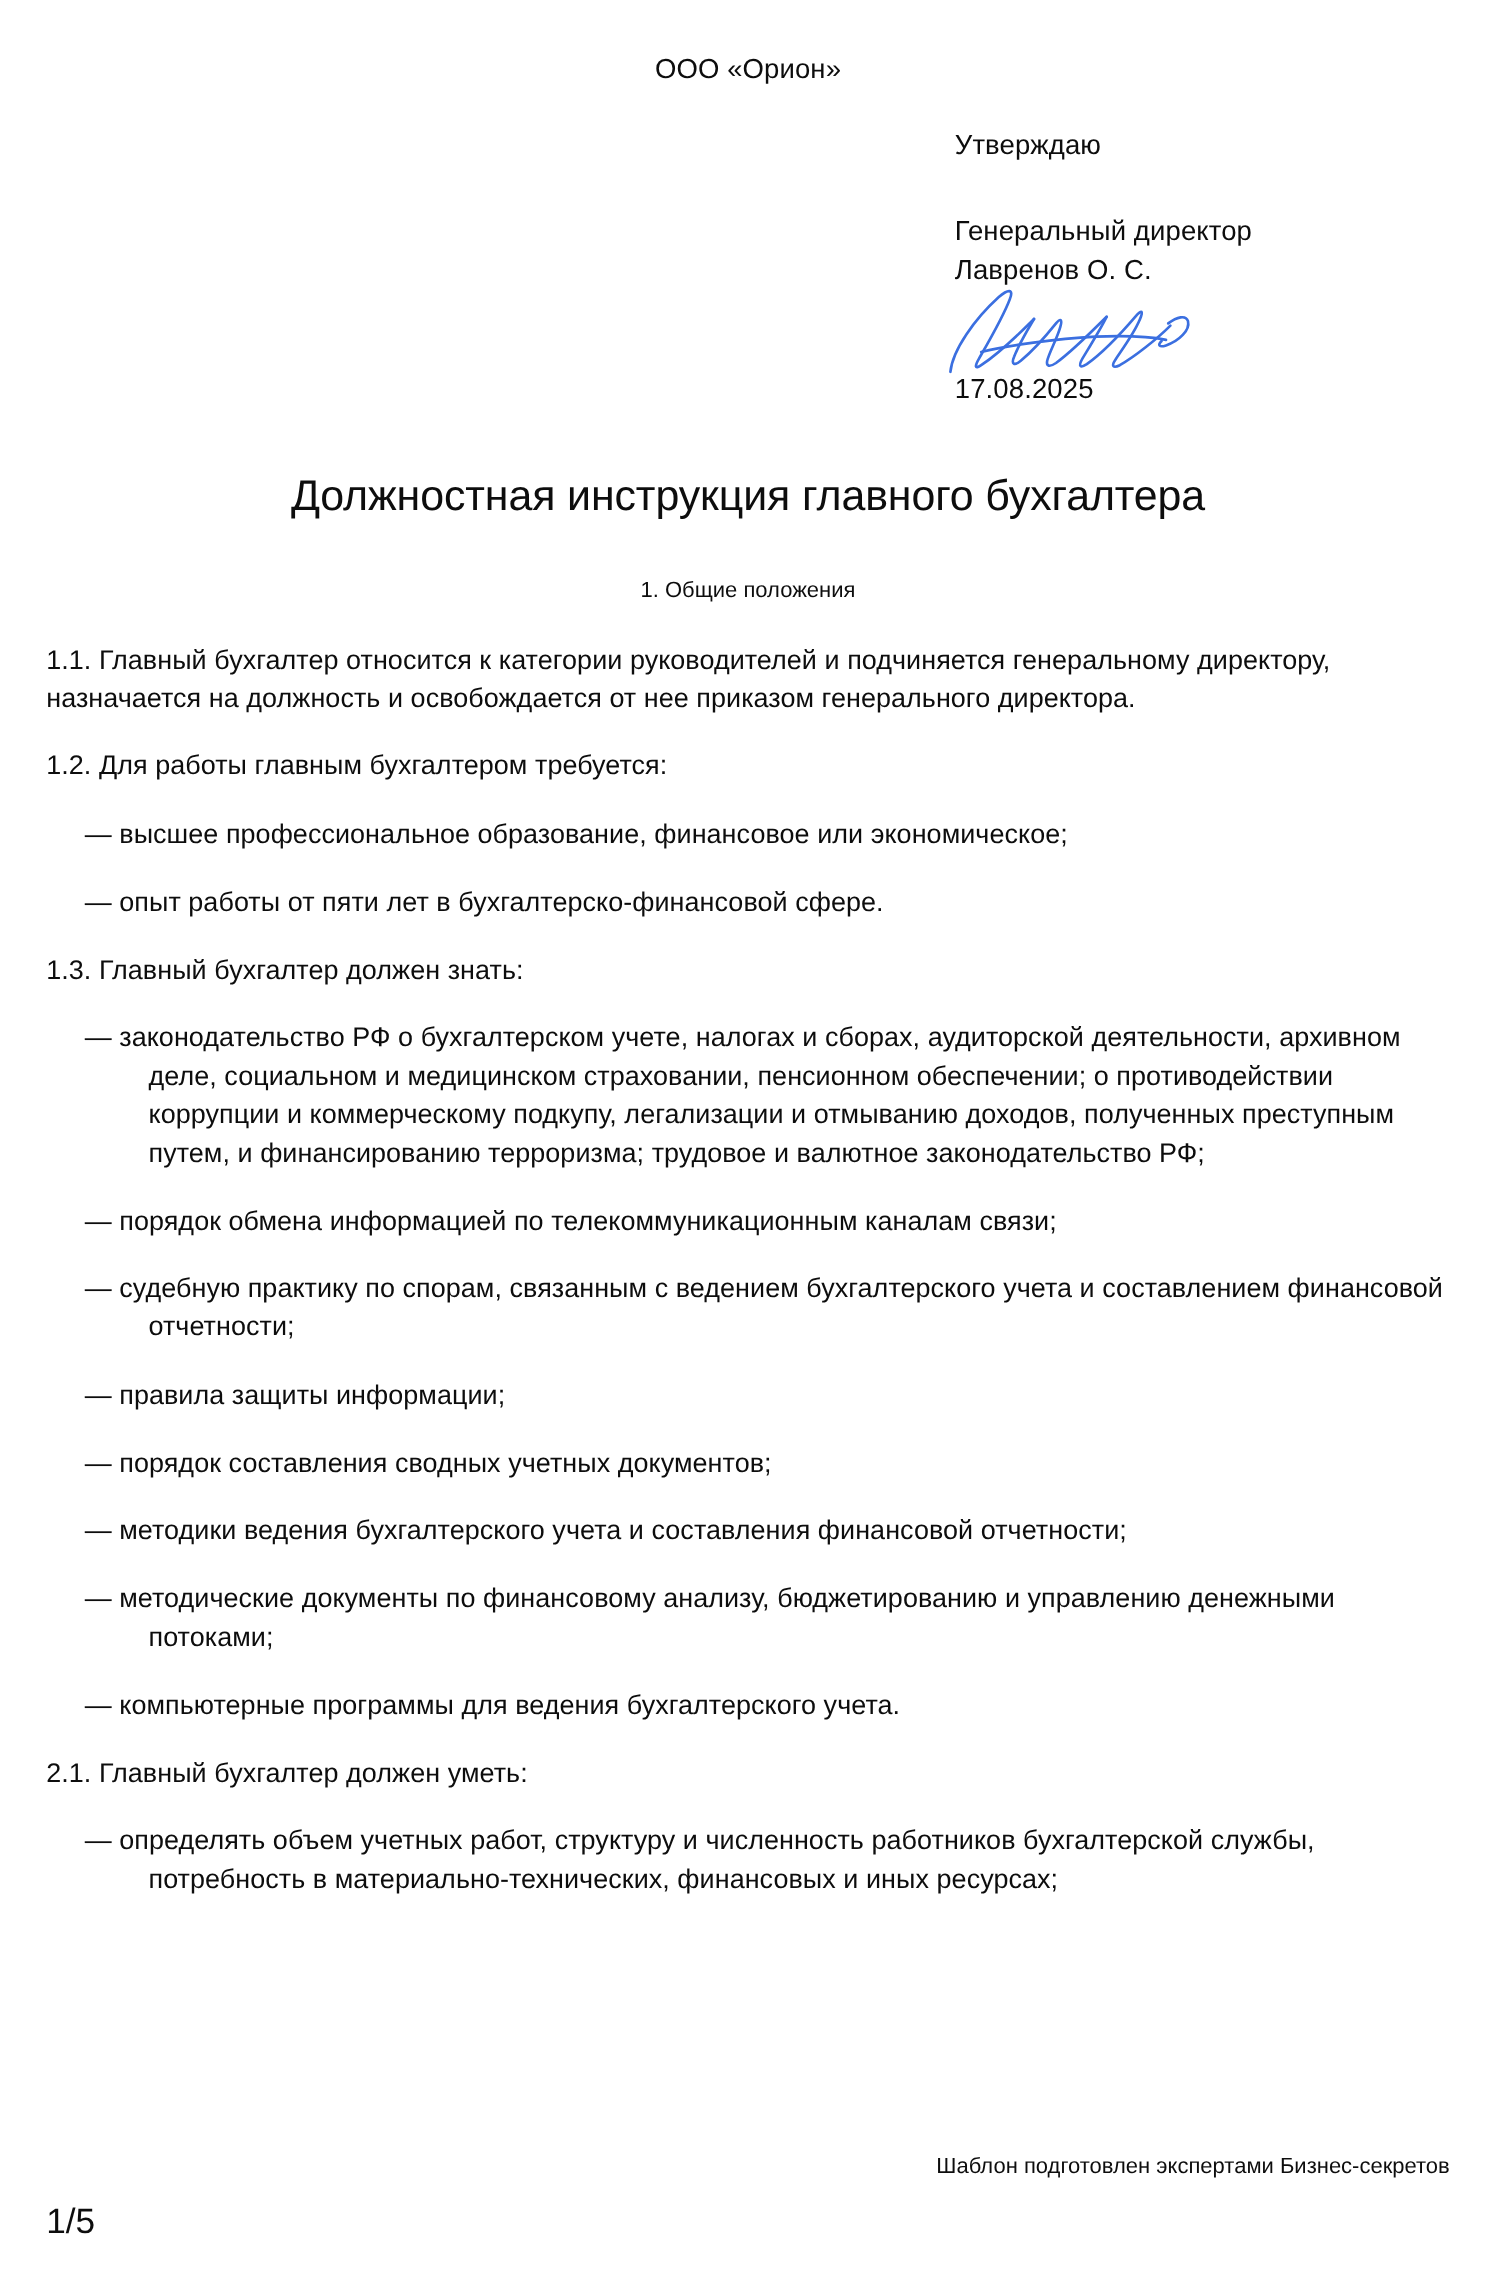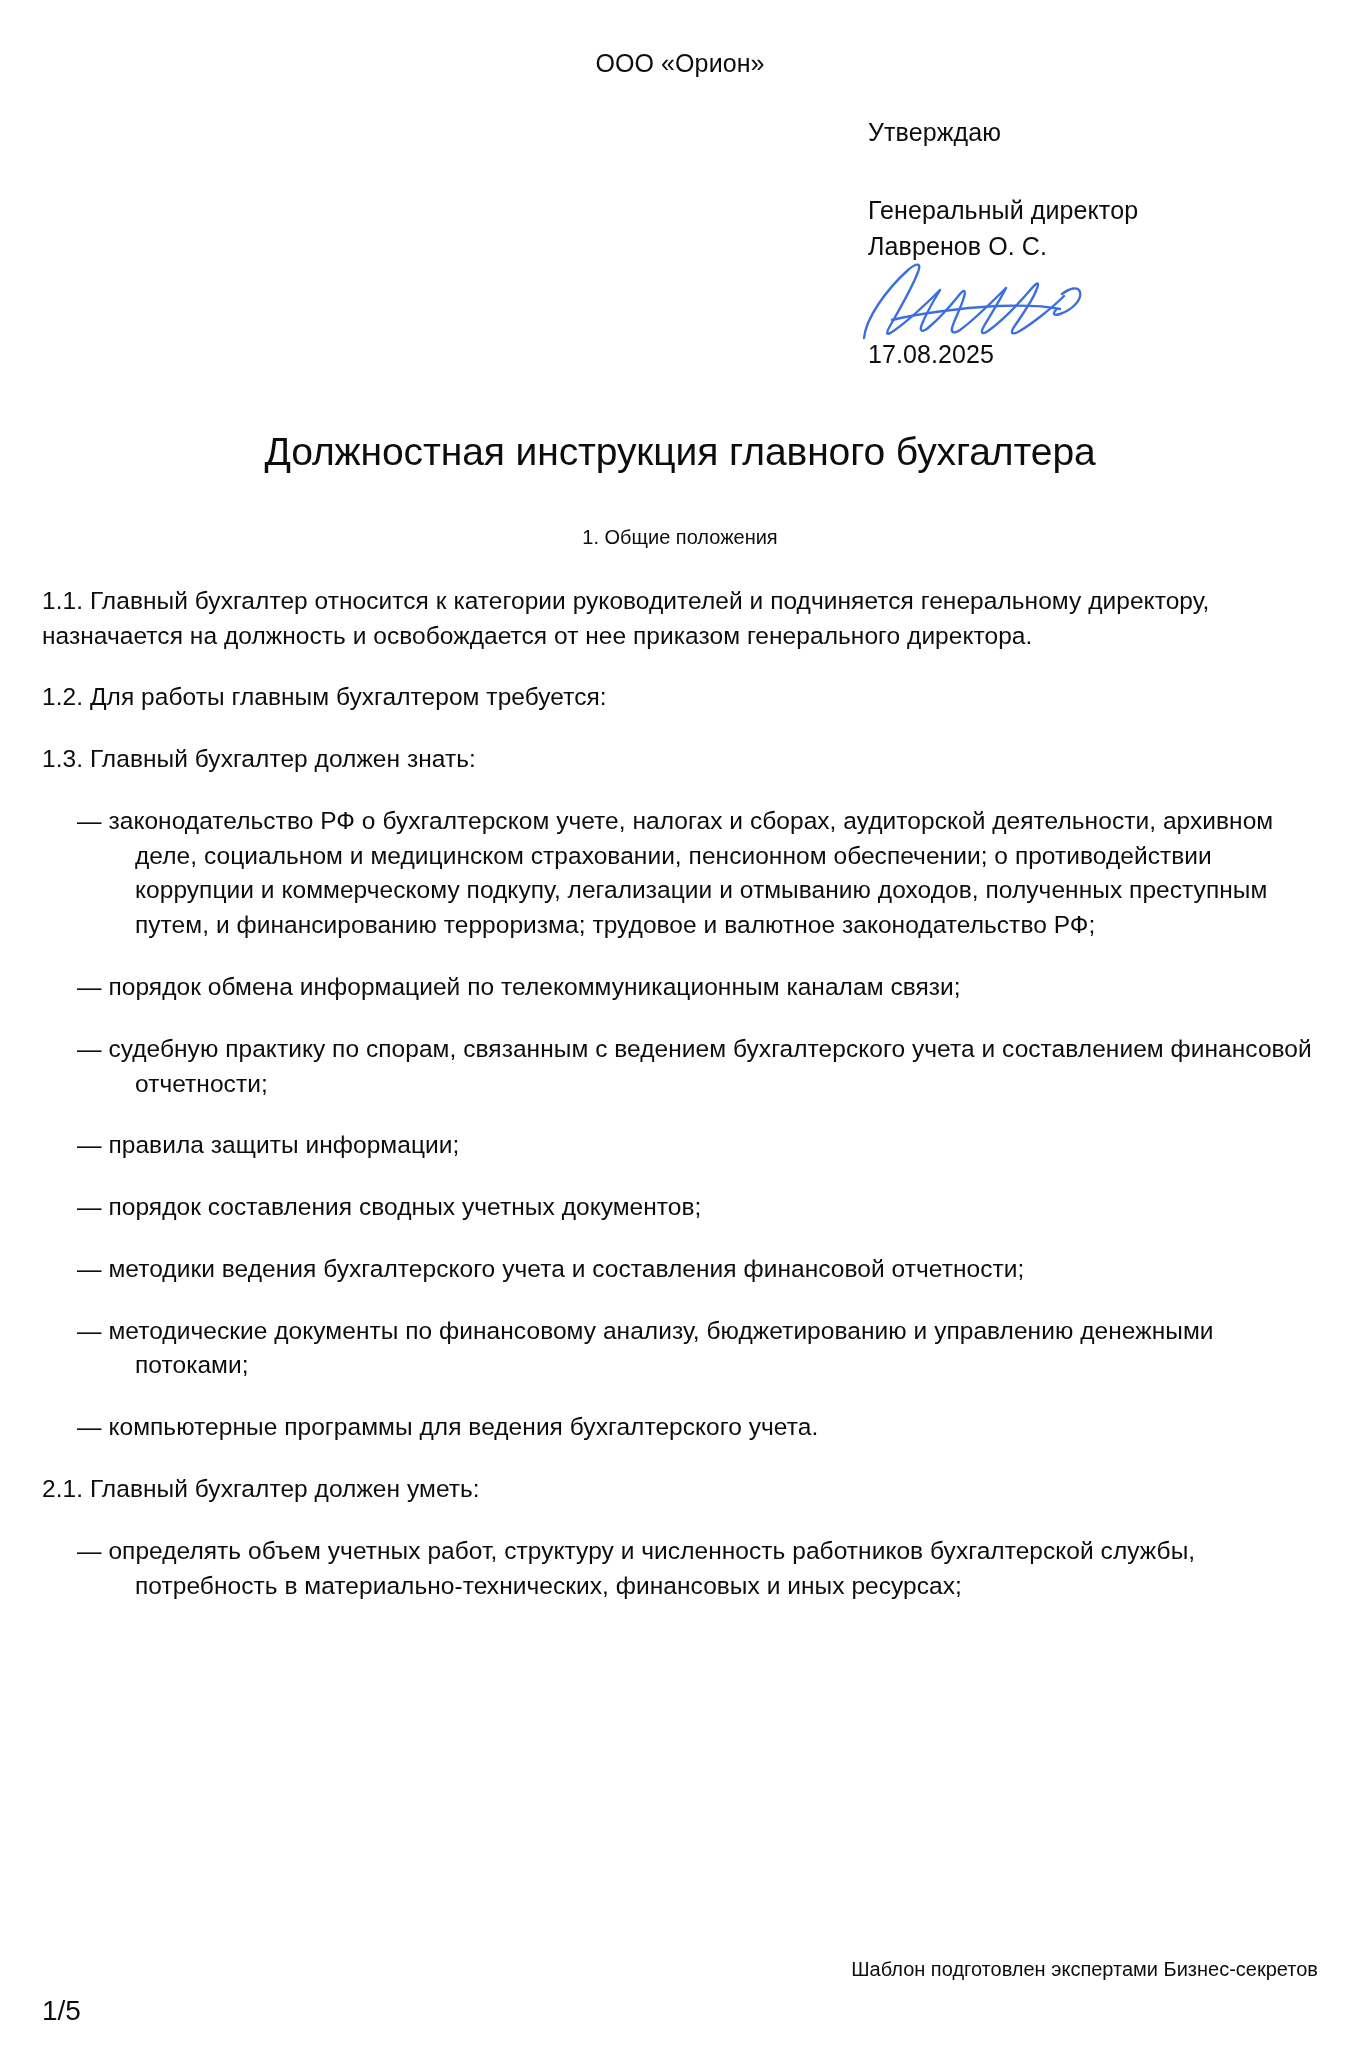--- a/index.html
+++ b/index.html
@@ -121,22 +121,22 @@
     right: 42px;
     bottom: 88px;
     font-size: 20px;
     line-height: 1.35;
     text-align: right;
     white-space: nowrap;
   }
   .page-number {
     position: absolute;
     left: 42px;
-    bottom: 42px;
-    font-size: 28px;
+    bottom: 30px;
+    font-size: 32px;
     line-height: 1.3;
   }
 </style>
 </head>
 <body>
 
 <div class="page">
 
   <div class="org-name">ООО «Орион»</div>
 
@@ -163,20 +163,28 @@
   <h1 class="doc-title">Должностная инструкция главного бухгалтера</h1>
 
   <h2 class="section-title">1. Общие положения</h2>
 
   <div class="body-text">
 
     <p class="para">1.1. Главный бухгалтер относится к категории руководителей и подчиняется генеральному директору, назначается на должность и освобождается от нее приказом генерального директора.</p>
 
     <p class="para">1.2. Для работы главным бухгалтером требуется:</p>
 
+    <ul class="bullet-list">
+      <li class="bullet-item">
+        <span class="dash">— </span><span>высшее профессиональное образование, финансовое или экономическое;</span>
+      </li>
+      <li class="bullet-item">
+        <span class="dash">— </span><span>опыт работы от пяти лет в бухгалтерско-финансовой сфере.</span>
+      </li>
+    </ul>
 
     <p class="para">1.3. Главный бухгалтер должен знать:</p>
 
     <ul class="bullet-list">
       <li class="bullet-item">
         <span class="dash">— </span><span>законодательство РФ о бухгалтерском учете, налогах и сборах, аудиторской деятельности, архивном деле, социальном и медицинском страховании, пенсионном обеспечении; о противодействии коррупции и коммерческому подкупу, легализации и отмыванию доходов, полученных преступным путем, и финансированию терроризма; трудовое и валютное законодательство РФ;</span>
       </li>
       <li class="bullet-item">
         <span class="dash">— </span><span>порядок обмена информацией по телекоммуникационным каналам связи;</span>
       </li>

